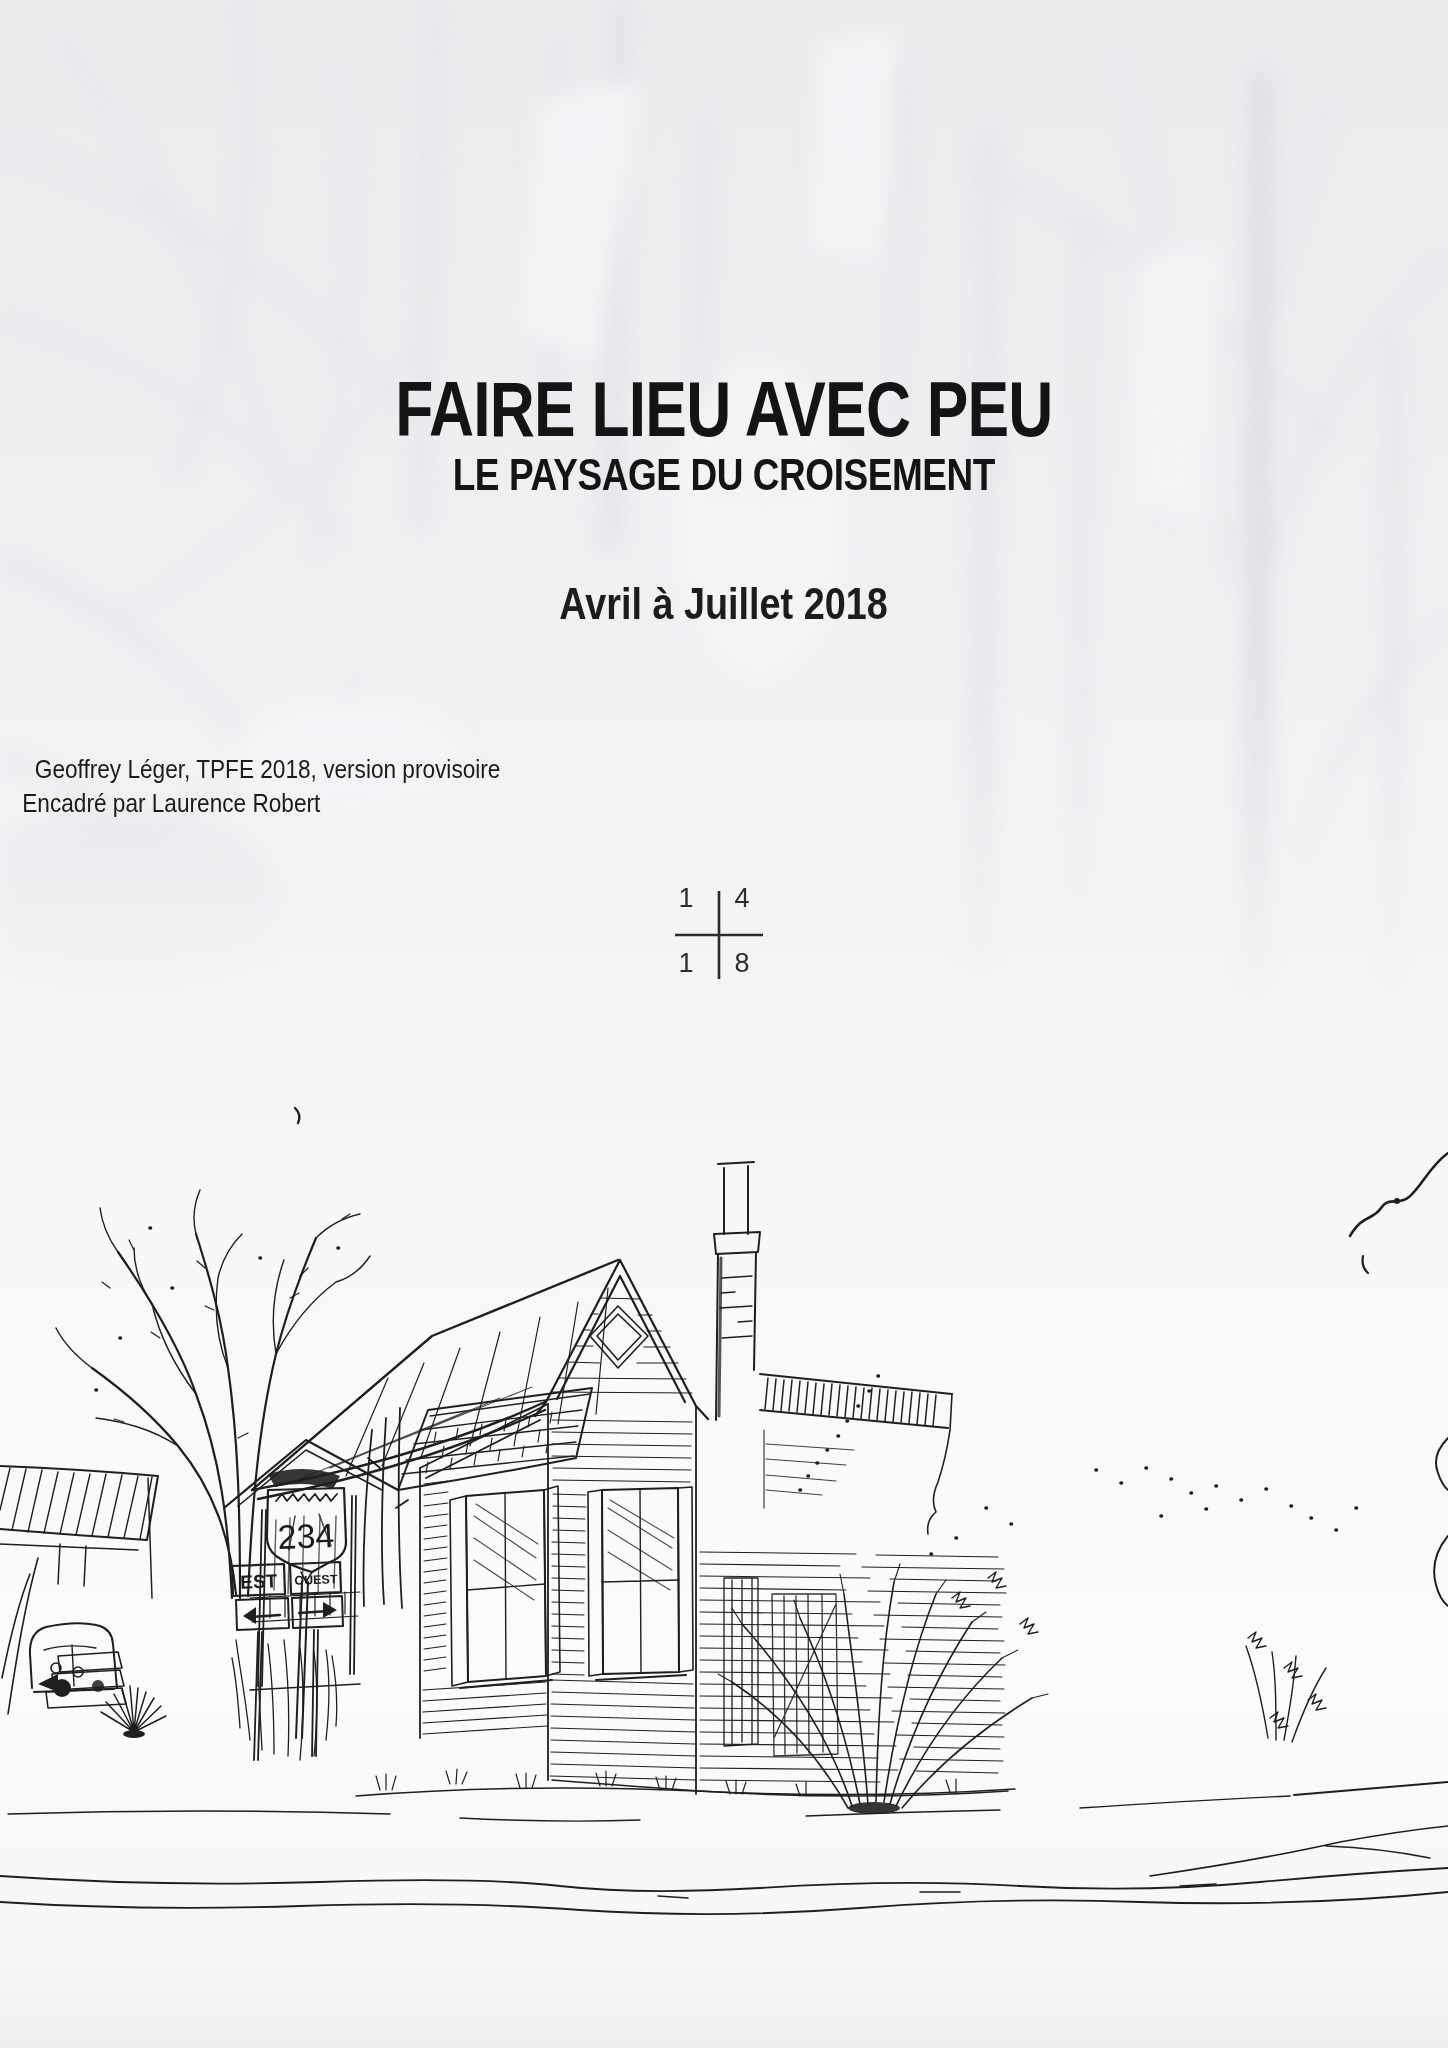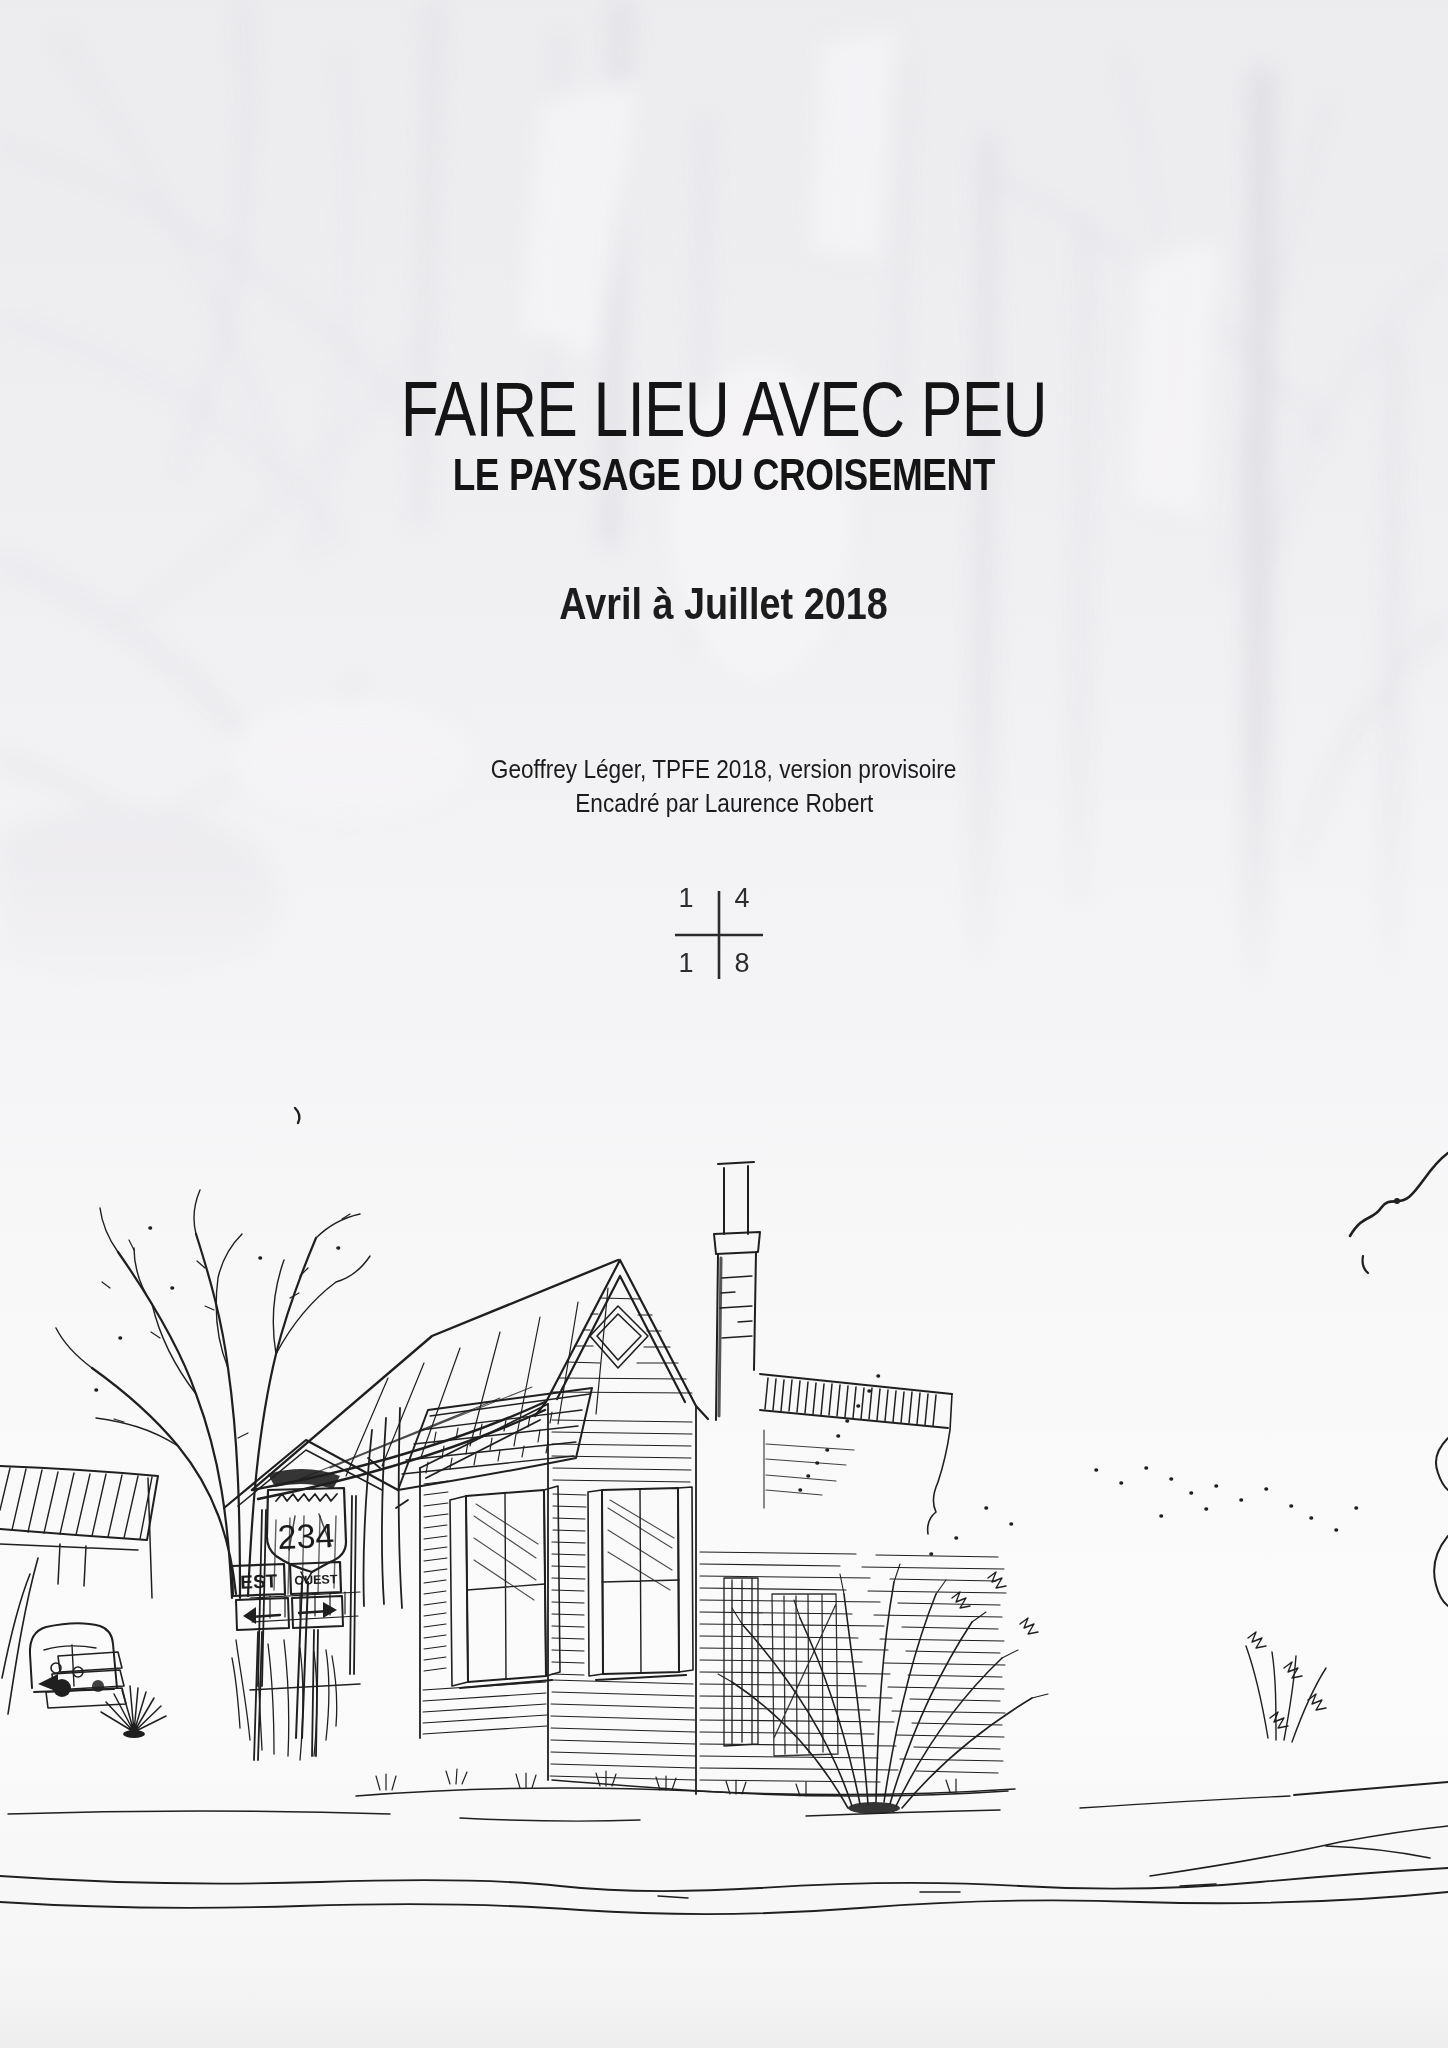--- a/index.html
+++ b/index.html
@@ -9,28 +9,28 @@
     font-family:"Liberation Sans",sans-serif;color:#171717;
   }
   .wm-wrap{
     position:absolute;left:0;top:0;width:1448px;height:1010px;overflow:hidden;
     -webkit-mask-image:linear-gradient(180deg,#000 70%,transparent 100%);
     mask-image:linear-gradient(180deg,#000 70%,transparent 100%);
   }
   .wm{filter:blur(11px);opacity:.6;}
   .center-line{position:absolute;left:0;width:100%;display:flex;justify-content:center;white-space:nowrap;}
   .center-line > span{display:inline-block;}
-  .t1{top:364px;font-size:78px;font-weight:400;letter-spacing:-1px;color:#141414;}
+  .t1{top:364px;font-size:78px;font-weight:700;letter-spacing:-1px;color:#141414;}
   .t1 > span{transform:scaleX(.80);}
   .t2{top:450px;font-size:44px;font-weight:700;letter-spacing:-0.5px;color:#141414;}
   .t2 > span{transform:scaleX(.84);}
   .period{top:578px;font-size:45px;font-weight:700;color:#1c1c1c;}
   .period > span{transform:scaleX(.84);}
   .credits{position:absolute;top:752px;left:0;width:100%;font-size:26px;line-height:34px;color:#1b1b1b;}
-  .credits .cl{display:flex;justify-content:center;white-space:nowrap;}
+  .credits .cl{display:flex;white-space:nowrap;}
   .credits .cl > span{display:inline-block;transform:scaleX(.87);}
   .cross{position:absolute;left:663px;top:879px;width:112px;height:112px;}
   .cross svg{position:absolute;left:0;top:0;}
   .cross .n{position:absolute;width:40px;text-align:center;font-size:27px;color:#2c2c2c;}
   .n-tl{left:3px;top:4px;} .n-tr{left:59px;top:4px;}
   .n-bl{left:3px;top:69px;} .n-br{left:59px;top:69px;}
   .sketch{position:absolute;left:0;top:1038px;}
   .sketch path, .sketch ellipse, .sketch circle{fill:none;stroke:#1f1f1f;stroke-linecap:round;stroke-linejoin:round;}
   .sketch .fill{fill:#1f1f1f;stroke:none;}
   .sketch text{fill:#1c1c1c;stroke:none;font-family:"Liberation Sans",sans-serif;}

